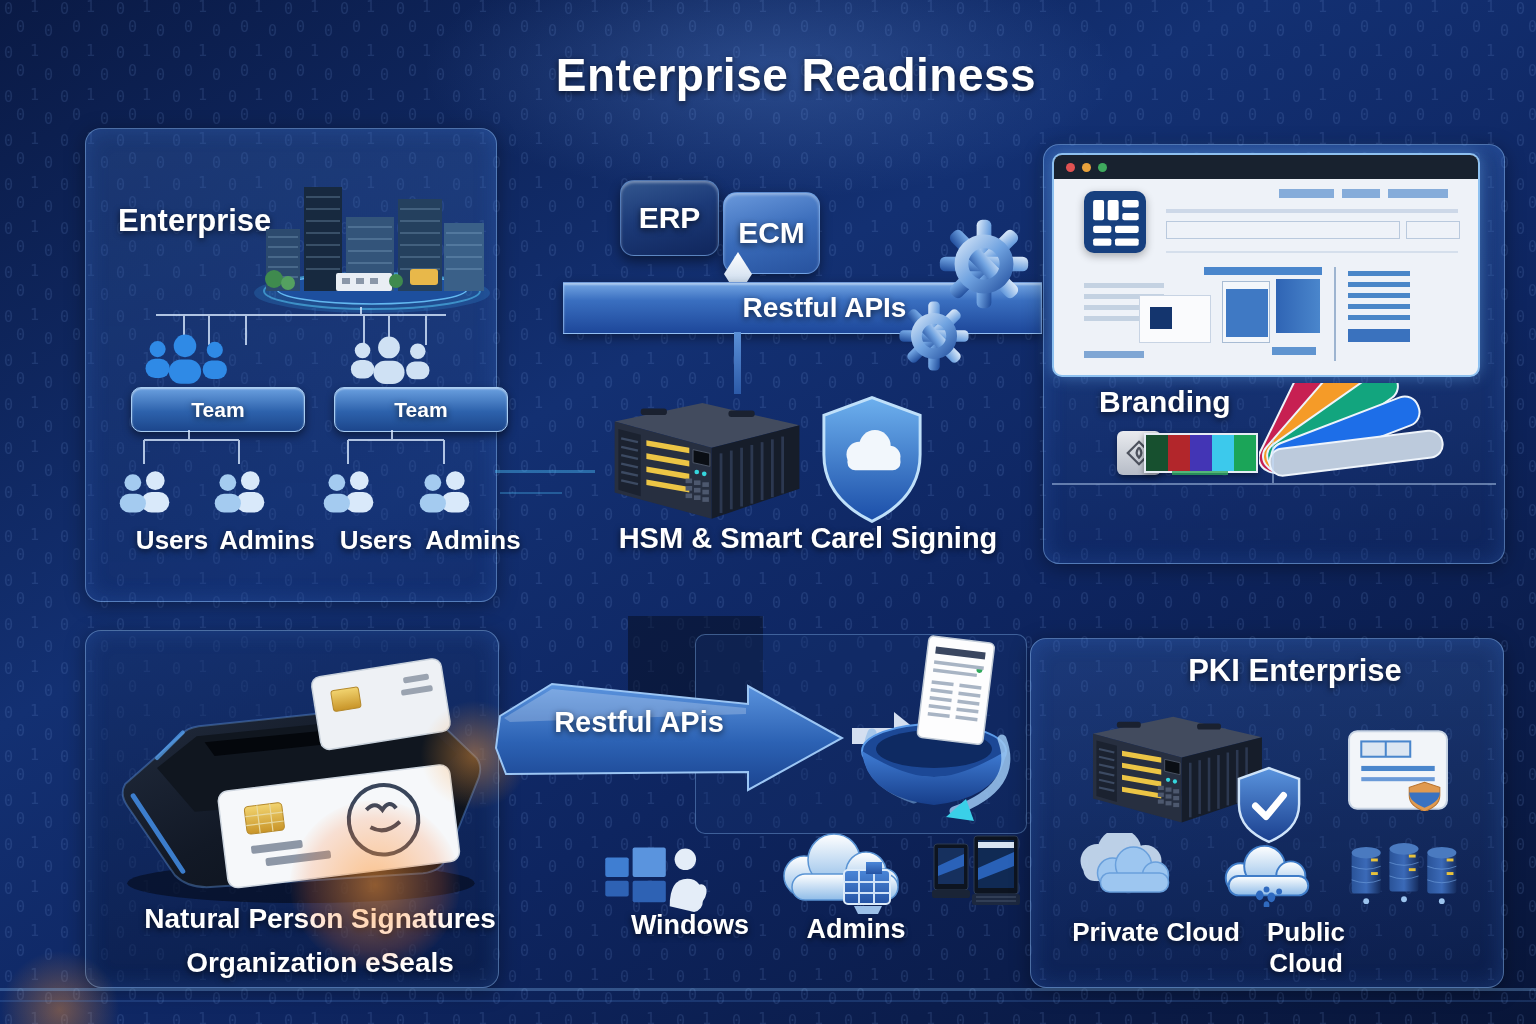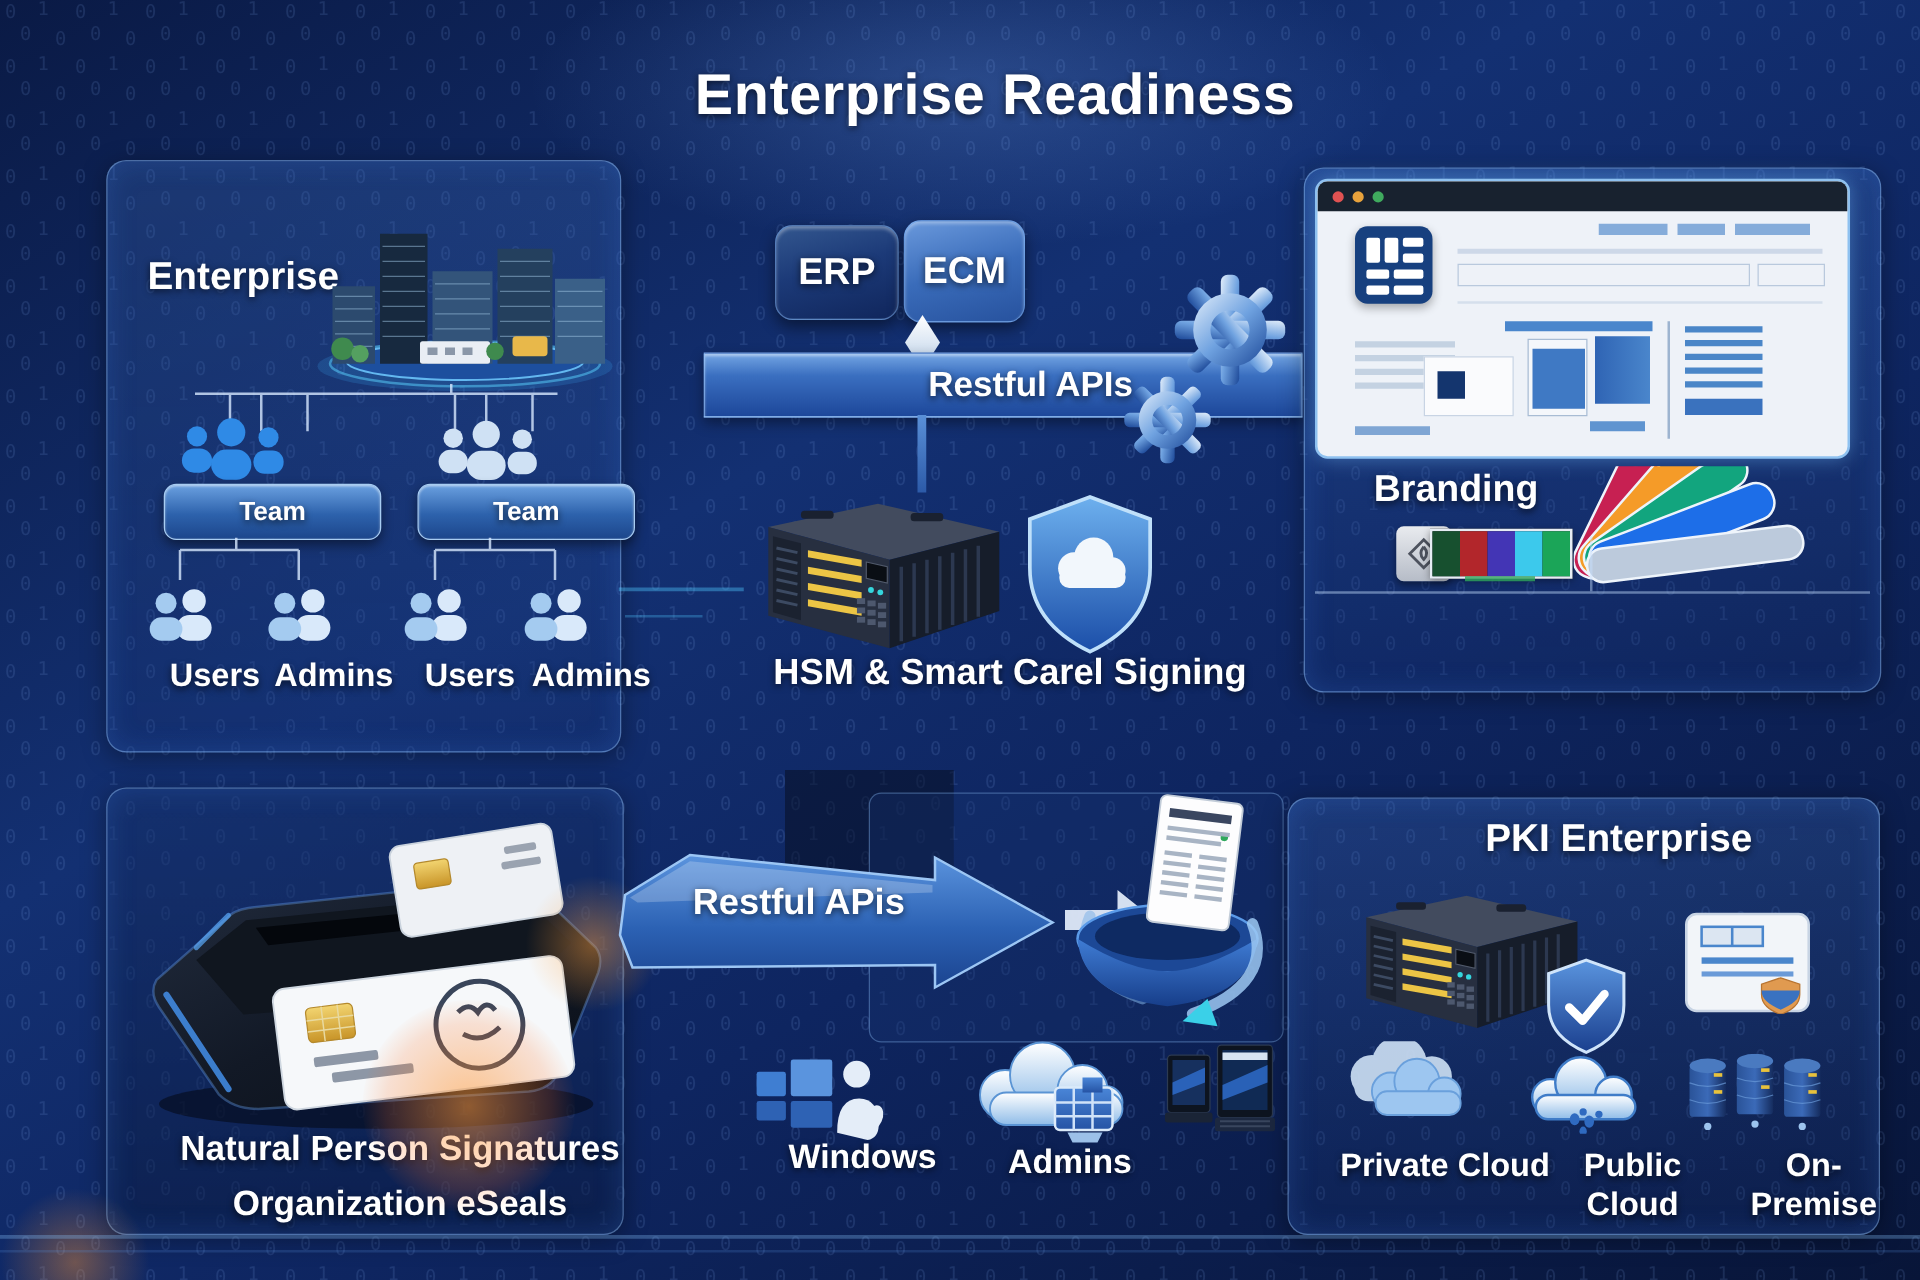--- a/index.html
+++ b/index.html
@@ -256,21 +256,21 @@
         <use href="#sym-ppair"></use>
       </svg>
 
     <div class="abs ctr b ts" style="left:13px;top:396px;width:90px;font-size:26px;">Users</div>
     <div class="abs ctr b ts" style="left:103px;top:396px;width:100px;font-size:26px;">Admins</div>
     <div class="abs ctr b ts" style="left:217px;top:396px;width:90px;font-size:26px;">Users</div>
     <div class="abs ctr b ts" style="left:309px;top:396px;width:100px;font-size:26px;">Admins</div>
   </div>
 
   <div class="abs ctr b ts sys" style="left:592px;top:180px;width:97px;height:74px;">ERP</div>
-  <div class="abs ctr b ts sys light" style="left:695px;top:176px;width:95px;height:80px;">ECM</div>
+  <div class="abs ctr b ts sys light" style="left:695px;top:192px;width:95px;height:80px;">ECM</div>
 
   <div class="abs" style="left:734px;top:256px;width:7px;height:30px;background:#4a80c8;"></div>
   <div class="abs" style="left:724px;top:252px;width:28px;height:44px;background:linear-gradient(180deg,#ffffff,#b9cfe8);clip-path:polygon(50% 0,100% 50%,50% 100%,0 50%);"></div>
 
   <div class="abs apibar" style="left:563px;top:282px;width:477px;height:50px;">
     <div class="abs ctr b ts" style="left:60px;top:0;width:345px;height:100%;font-size:28px;">Restful APIs</div>
   </div>
 
   <div class="abs" style="left:734px;top:332px;width:7px;height:62px;background:linear-gradient(180deg,#5a90d8,#2c5aa8);"></div>
 
@@ -286,21 +286,21 @@
   <svg class="abs" style="left:938px;top:218px;" width="92" height="92">
       <use href="#sym-gear"></use>
     </svg>
   <svg class="abs" style="left:898px;top:300px;" width="72" height="72">
       <use href="#sym-gear"></use>
     </svg>
 
   <div class="line" style="left:495px;top:470px;width:100px;height:3px;background:rgba(80,200,255,.4);"></div>
   <div class="line" style="left:500px;top:492px;width:62px;height:2px;background:rgba(80,200,255,.3);"></div>
 
-  <div class="panel" style="left:1043px;top:134px;width:460px;height:418px;text-align:center;">
+  <div class="panel" style="left:1043px;top:144px;width:460px;height:418px;text-align:center;">
     <div class="browser abs" style="left:8px;top:8px;width:424px;height:220px;">
       <div class="bhead">
         <div class="dot" style="background:#e05252;"></div>
         <div class="dot" style="background:#e8a23c;"></div>
         <div class="dot" style="background:#3faa5e;"></div>
       </div>
       <div class="abs" style="left:0;top:24px;width:100%;height:196px;">
         <div class="wf" style="left:30px;top:12px;width:62px;height:62px;background:#17407f;border-radius:10px;box-shadow:0 3px 8px rgba(0,0,0,.3);">
           <svg width="62" height="62" viewBox="0 0 34 34">
               <g fill="#fff">
@@ -565,19 +565,18 @@
       </g>
       <g>
         <rect x="84" y="10" width="30" height="42" rx="3" fill="url(#cylGrad)"></rect>
           <ellipse cx="99" cy="10" rx="15" ry="6" fill="#4a7ac0"></ellipse>
         <path d="M84 24q15 6 30 0M84 38q15 6 30 0" stroke="#6a9ad8" fill="none" opacity=".7"></path>
         <rect x="104" y="16" width="7" height="3" fill="#e8c23c"></rect>
           <rect x="104" y="30" width="7" height="3" fill="#e8c23c"></rect>
         <circle cx="99" cy="60" r="3" fill="#9cc4ee"></circle>
       </g>
     </svg>
-    <div class="abs ctr b ts" style="left:322px;top:278px;width:140px;font-size:26px;">On-Premise</div>
   </div>
 
   <div class="line" style="left:0;top:988px;width:1536px;height:3px;background:rgba(140,200,255,.3);"></div>
   <div class="line" style="left:0;top:1000px;width:1536px;height:2px;background:rgba(90,150,230,.2);"></div>
 
 </div>
 
 </body></html>

